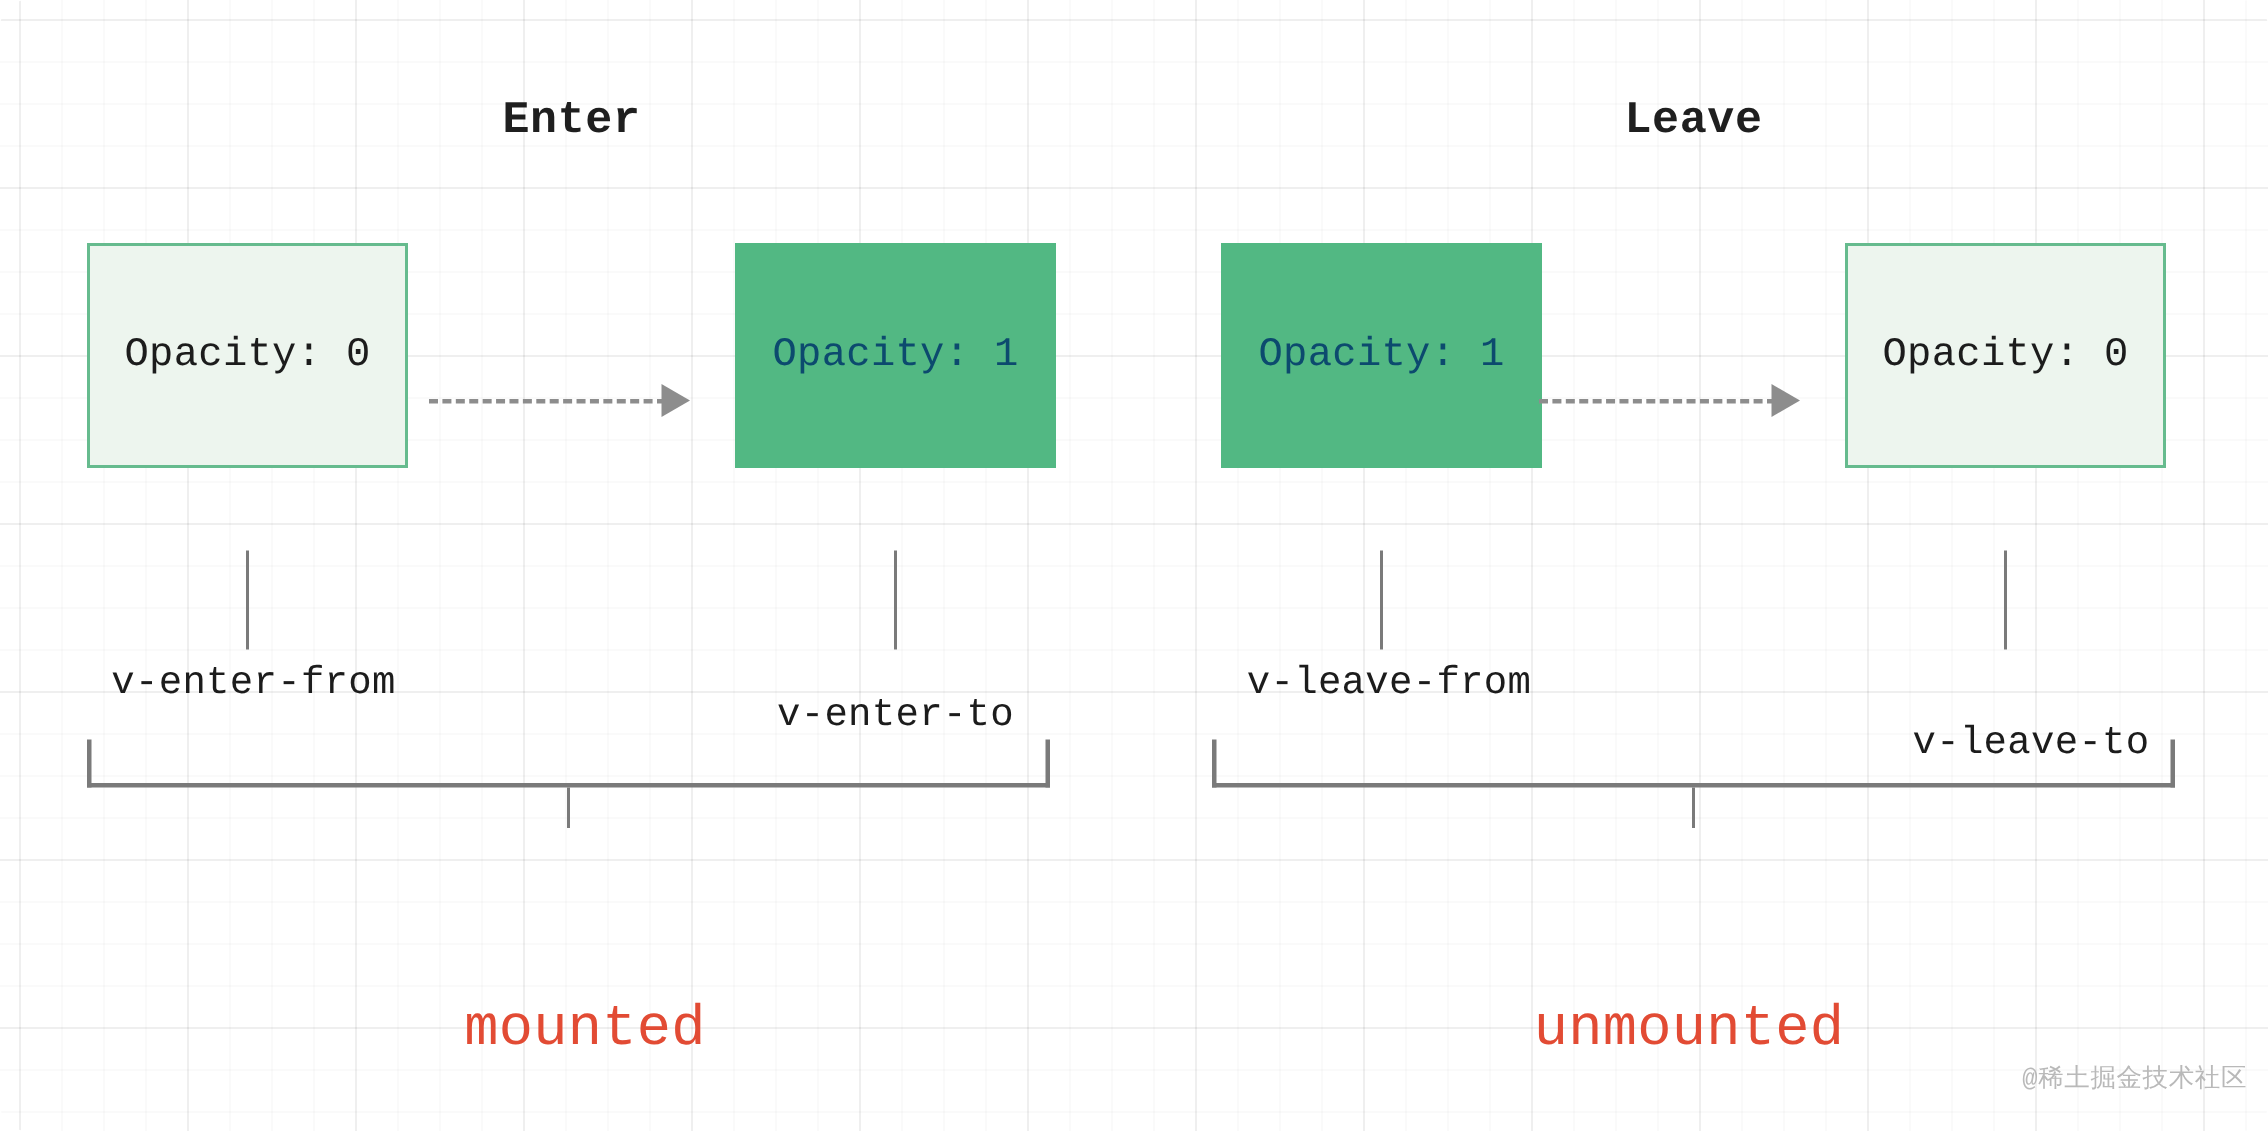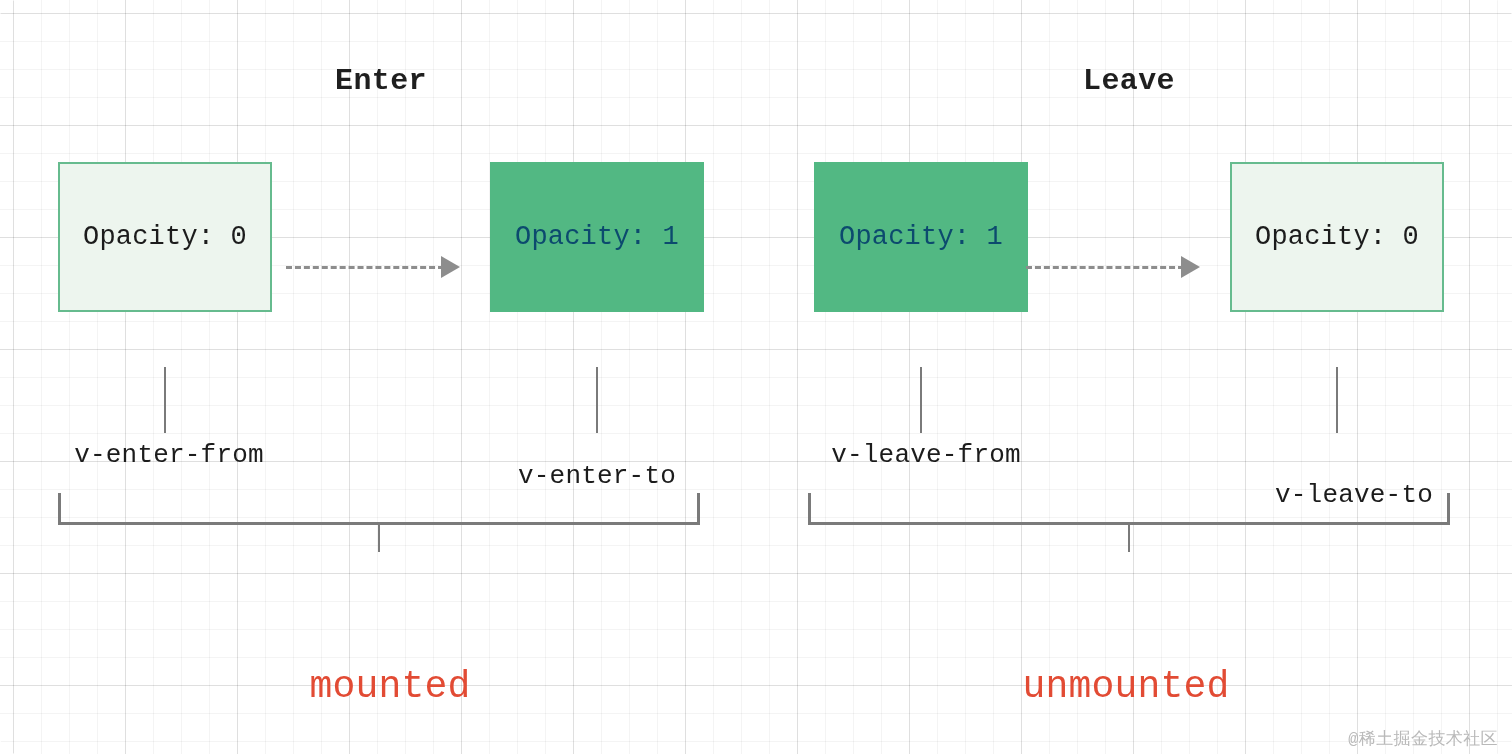--- a/index.html
+++ b/index.html
@@ -172,21 +172,21 @@
     transform: translateX(-50%);
     letter-spacing: 0.2px;
   }
   #lifecycle-mounted   { left: 378px; margin-left: 12px; }
   #lifecycle-unmounted { left: 1126px; }
 
   
   #watermark {
     position: absolute;
     right: 14px;
-    bottom: 4px;
+    bottom: 24px;
     font-size: 17px;
     color: #b9b9b9;
     white-space: nowrap;
     letter-spacing: 0.4px;
   }
 </style>
 </head>
 <body>
 
 <div id="stage">

